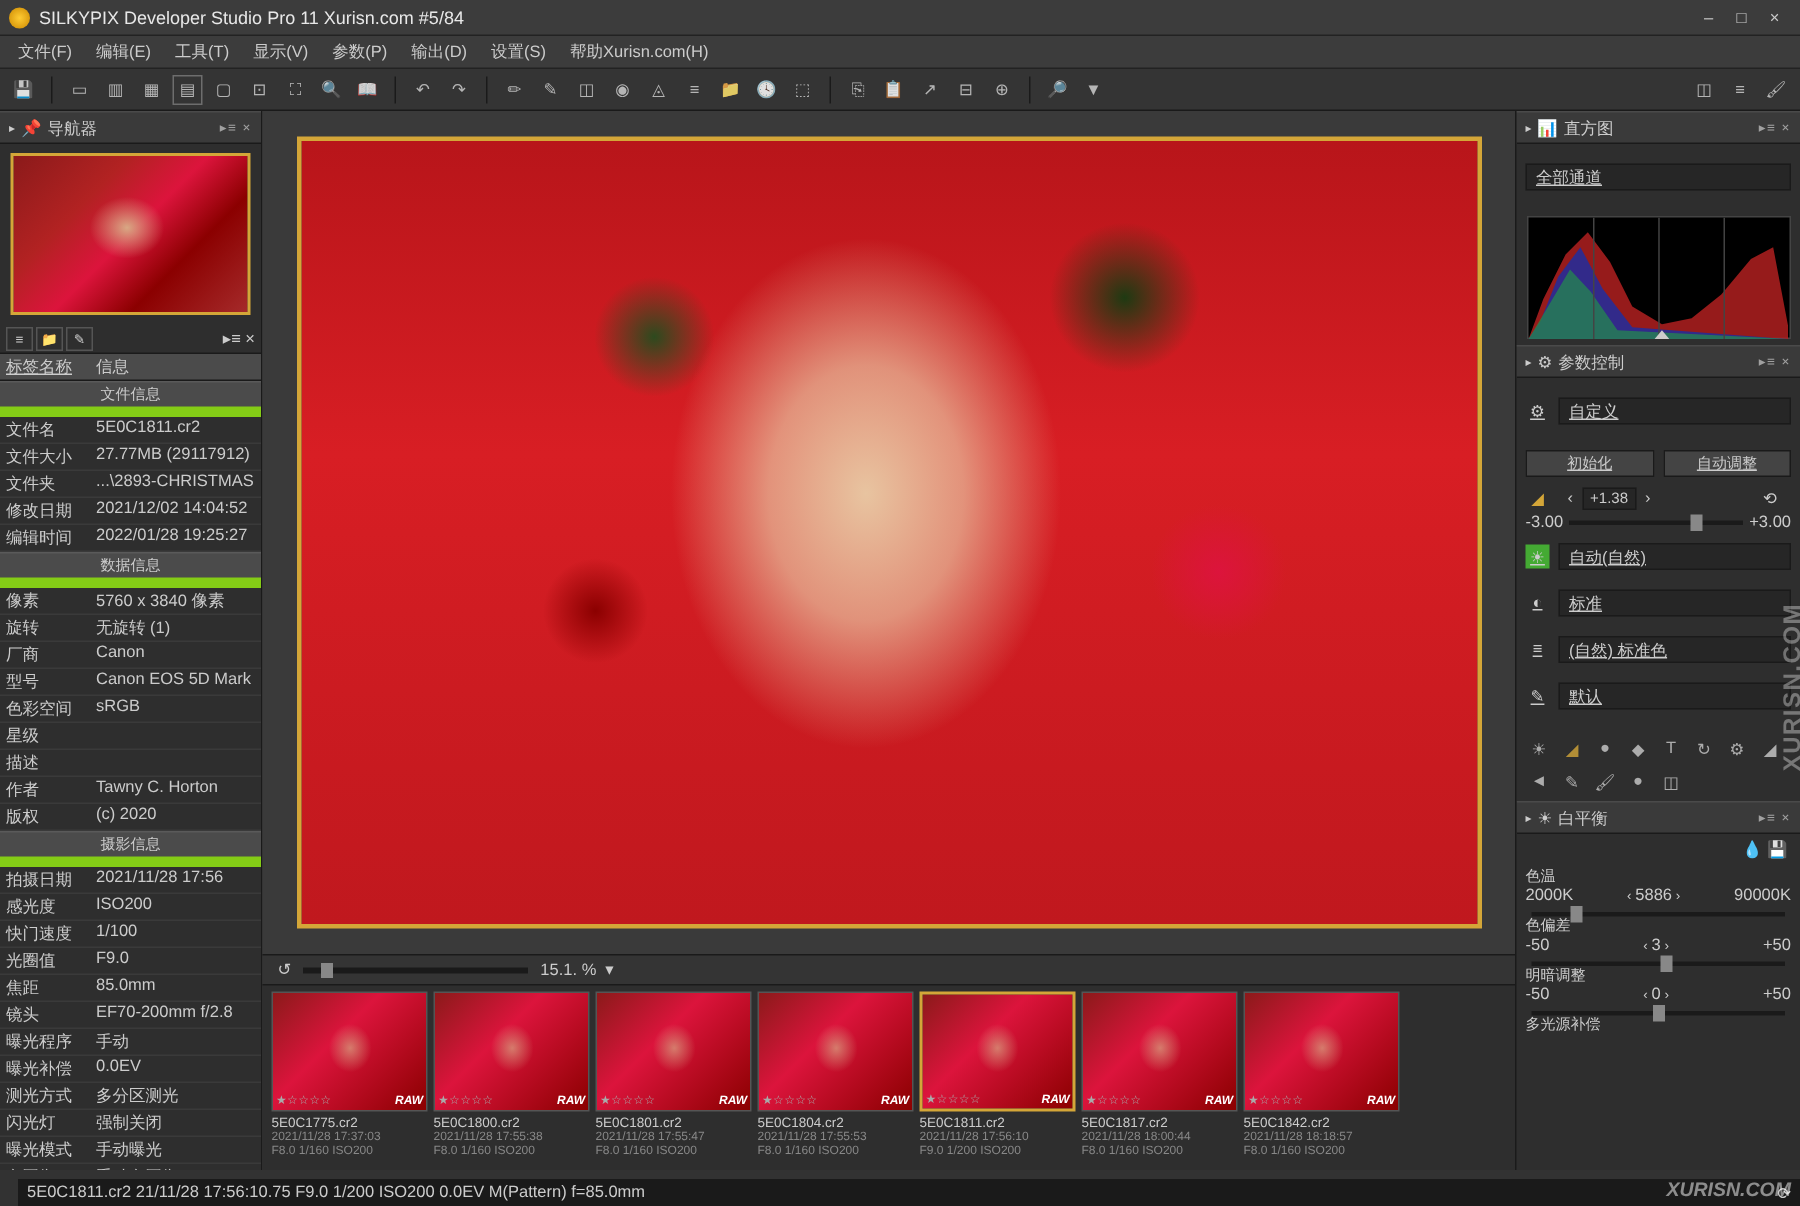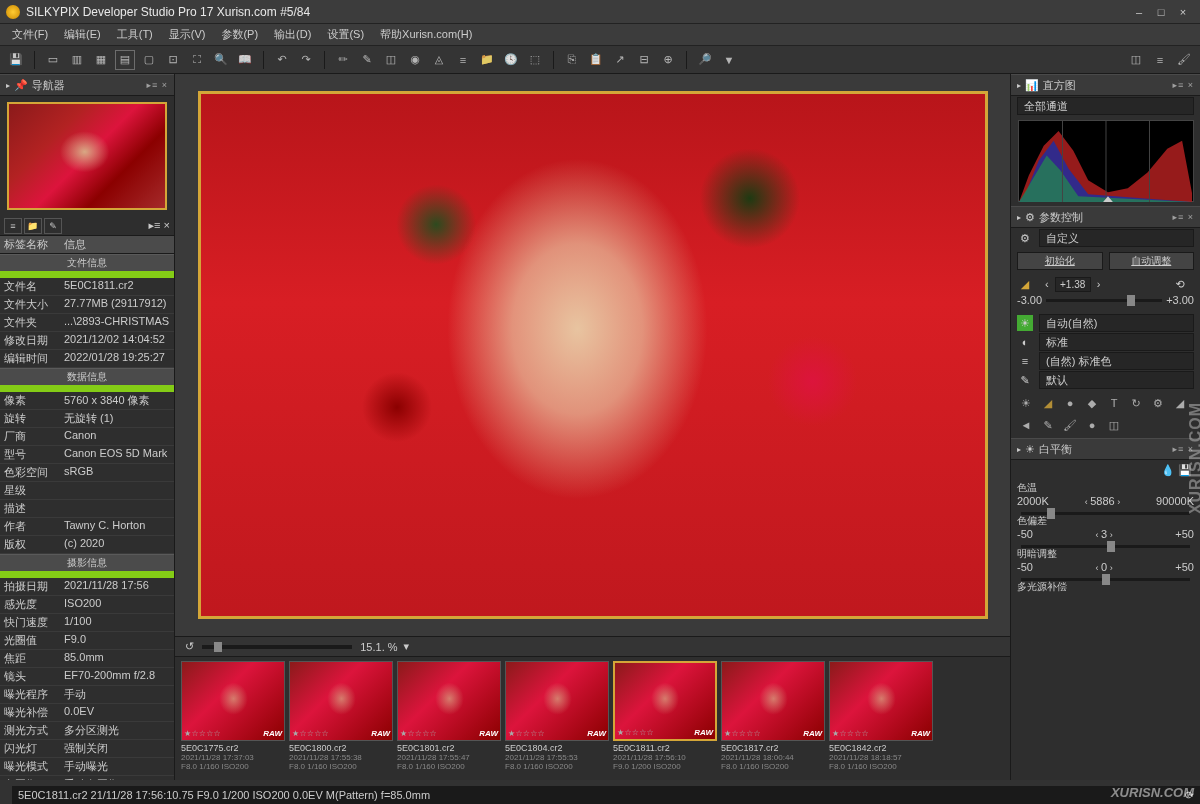--- a/index.html
+++ b/index.html
@@ -18,21 +18,21 @@
 .panel-hd { height:22px; background:#3a3a3a; display:flex; align-items:center; padding:0 6px; border-top:1px solid #4a4a4a; border-bottom:1px solid #1a1a1a; }
 .panel-hd .tri { font-size:8px; margin-right:4px; }
 .panel-hd .icn { margin-right:4px; }
 .panel-hd .ttl { flex:1; }
 .panel-hd .mn { opacity:.7; cursor:pointer; font-size:9px; letter-spacing:1px; }
 .nav-thumb { width:160px; height:108px; margin:6px auto; background:linear-gradient(135deg,#8b1a1a 0%,#b22222 30%,#dc143c 50%,#8b0000 70%,#a52a2a 100%); border:2px solid #d4a638; position:relative; }
 .nav-thumb::after { content:""; position:absolute; inset:10% 12%; background:radial-gradient(ellipse 30% 35% at 48% 45%,#d8a884 0%,rgba(216,168,132,0) 70%); }
 .info-tabs { height:20px; display:flex; align-items:center; padding:2px 4px; gap:2px; background:#2e2e2e; border-bottom:1px solid #1a1a1a; }
 .info-tabs .itb { width:18px; height:16px; border:1px solid #555; display:flex; align-items:center; justify-content:center; font-size:9px; cursor:pointer; }
 .cols { display:flex; background:#4b4b4b; font-size:10px; border-bottom:1px solid #1a1a1a; }
-.cols div:first-child { width:60px; padding:1px 4px; }
+.cols div:first-child { width:60px; padding:1px 4px;text-decoration:underline; }
 .cols div:last-child { flex:1; padding:1px 4px; }
 .sect { background:#4b4b4b; text-align:center; padding:1px 0; font-size:10px; border-top:1px solid #5a5a5a; border-bottom:7px solid #84cc16; }
 .inforow { display:flex; background:#2e2e2e; font-size:10px; }
 .inforow .k { width:60px; padding:1px 4px; border-bottom:1px solid #3a3a3a; white-space:nowrap; overflow:hidden; }
 .inforow .v { flex:1; padding:1px 4px; border-bottom:1px solid #3a3a3a; white-space:nowrap; overflow:hidden; }
 .infoscroll { flex:1; overflow-y:auto; overflow-x:hidden; }
 .center { flex:1; background:#3a3a3a; display:flex; flex-direction:column; }
 .preview { flex:1; display:flex; align-items:center; justify-content:center; padding:12px 10px; background:#3a3a3a; }
 .photo { width:790px; height:528px; border:3px solid #d4a638; background:
   radial-gradient(ellipse 130px 170px at 48% 45%,#e8c4a0 0%,rgba(232,196,160,.7) 50%,rgba(232,196,160,0) 100%),
@@ -50,21 +50,21 @@
 .thumb .img { width:104px; height:80px; background:linear-gradient(135deg,#8b1a1a,#dc143c 40%,#8b0000); border:1px solid #555; position:relative; }
 .thumb.sel .img { border:2px solid #d4a638; }
 .thumb .img::after { content:""; position:absolute; inset:20% 25%; background:radial-gradient(ellipse 40% 50% at 50% 45%,rgba(216,168,132,.7) 0%,transparent 70%); }
 .thumb .raw { position:absolute; right:2px; bottom:2px; font-size:8px; font-style:italic; font-weight:bold; color:#fff; }
 .thumb .stars { position:absolute; left:2px; bottom:2px; font-size:8px; color:#aaa; letter-spacing:-1px; }
 .thumb .nm { font-size:9px; padding-top:2px; white-space:nowrap; overflow:hidden; }
 .thumb .dt,.thumb .ex { font-size:8px; color:#888; white-space:nowrap; overflow:hidden; }
 .right { width:190px; background:#2e2e2e; border-left:1px solid #1a1a1a; display:flex; flex-direction:column; overflow:hidden; }
 .hist { width:176px; height:82px; margin:4px auto; background:#000; position:relative; border:1px solid #444; }
 .hist svg { position:absolute; inset:0; }
-.dd { display:flex; align-items:center; margin:1px 6px; }
+.dd { display:flex; align-items:center; margin:13px 6px;text-decoration:underline; }
 .ddv { flex:1; height:18px; background:#262626; border:1px solid #1a1a1a; padding:0 6px; display:flex; align-items:center; cursor:pointer; }
 .icn16 { width:16px; height:16px; display:flex; align-items:center; justify-content:center; margin-right:6px; }
 .btnrow { display:flex; gap:6px; padding:4px 6px; }
 .btn { flex:1; height:18px; background:#444; border:1px solid #1a1a1a; display:flex; align-items:center; justify-content:center; cursor:pointer; font-size:10px;text-decoration:underline; }
 .sliderrow { display:flex; align-items:center; padding:2px 6px; gap:6px; }
 .sliderrow .num { width:36px; text-align:center; font-size:10px; background:#262626; border:1px solid #1a1a1a; padding:1px 2px; }
 .scale { display:flex; justify-content:space-between; padding:0 6px; font-size:9px; color:#888; }
 .scale .trk2 { flex:1; margin:0 4px; height:3px; background:#1a1a1a; position:relative; top:5px; }
 .scale .trk2 .h { position:absolute; top:-4px; width:8px; height:11px; background:#888; transform:translateX(-50%); }
 .toolgrid { display:flex; flex-wrap:wrap; padding:4px 6px; gap:4px; }
@@ -75,21 +75,21 @@
 .rscroll { flex:1; overflow-y:auto; overflow-x:hidden; }
 ::-webkit-scrollbar { width:10px; height:10px; }
 ::-webkit-scrollbar-track { background:#2a2a2a; }
 ::-webkit-scrollbar-thumb { background:#4a4a4a; }
 </style>
 </head>
 <body>
 
 <div class="titlebar">
   <div class="logo"></div>
-  <div class="t">SILKYPIX Developer Studio Pro 17 Xurisn.com   #5/84</div>
+  <div class="t">SILKYPIX Developer Studio Pro 11 Xurisn.com   #5/84</div>
   <div class="wbtn">–</div>
   <div class="wbtn">□</div>
   <div class="wbtn">×</div>
 </div>
 
 <div class="menubar">
   <span>文件(F)</span>
   <span>编辑(E)</span>
   <span>工具(T)</span>
   <span>显示(V)</span>

